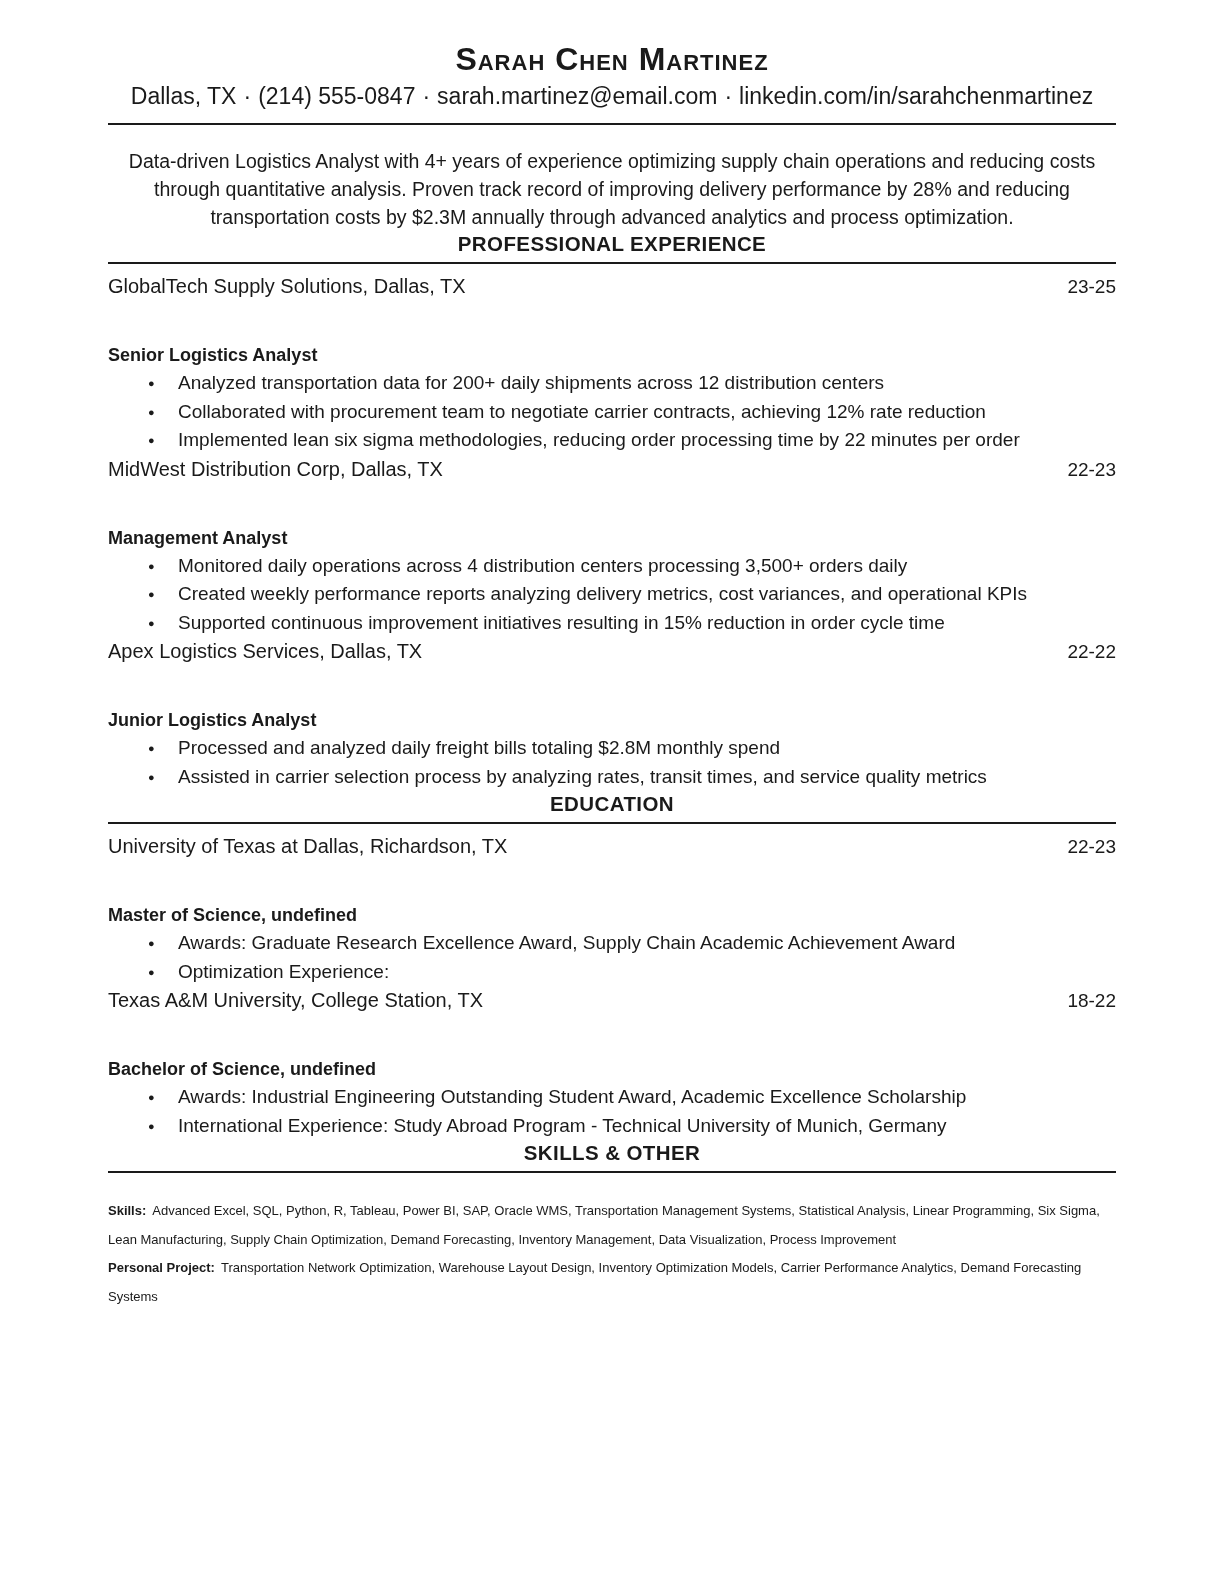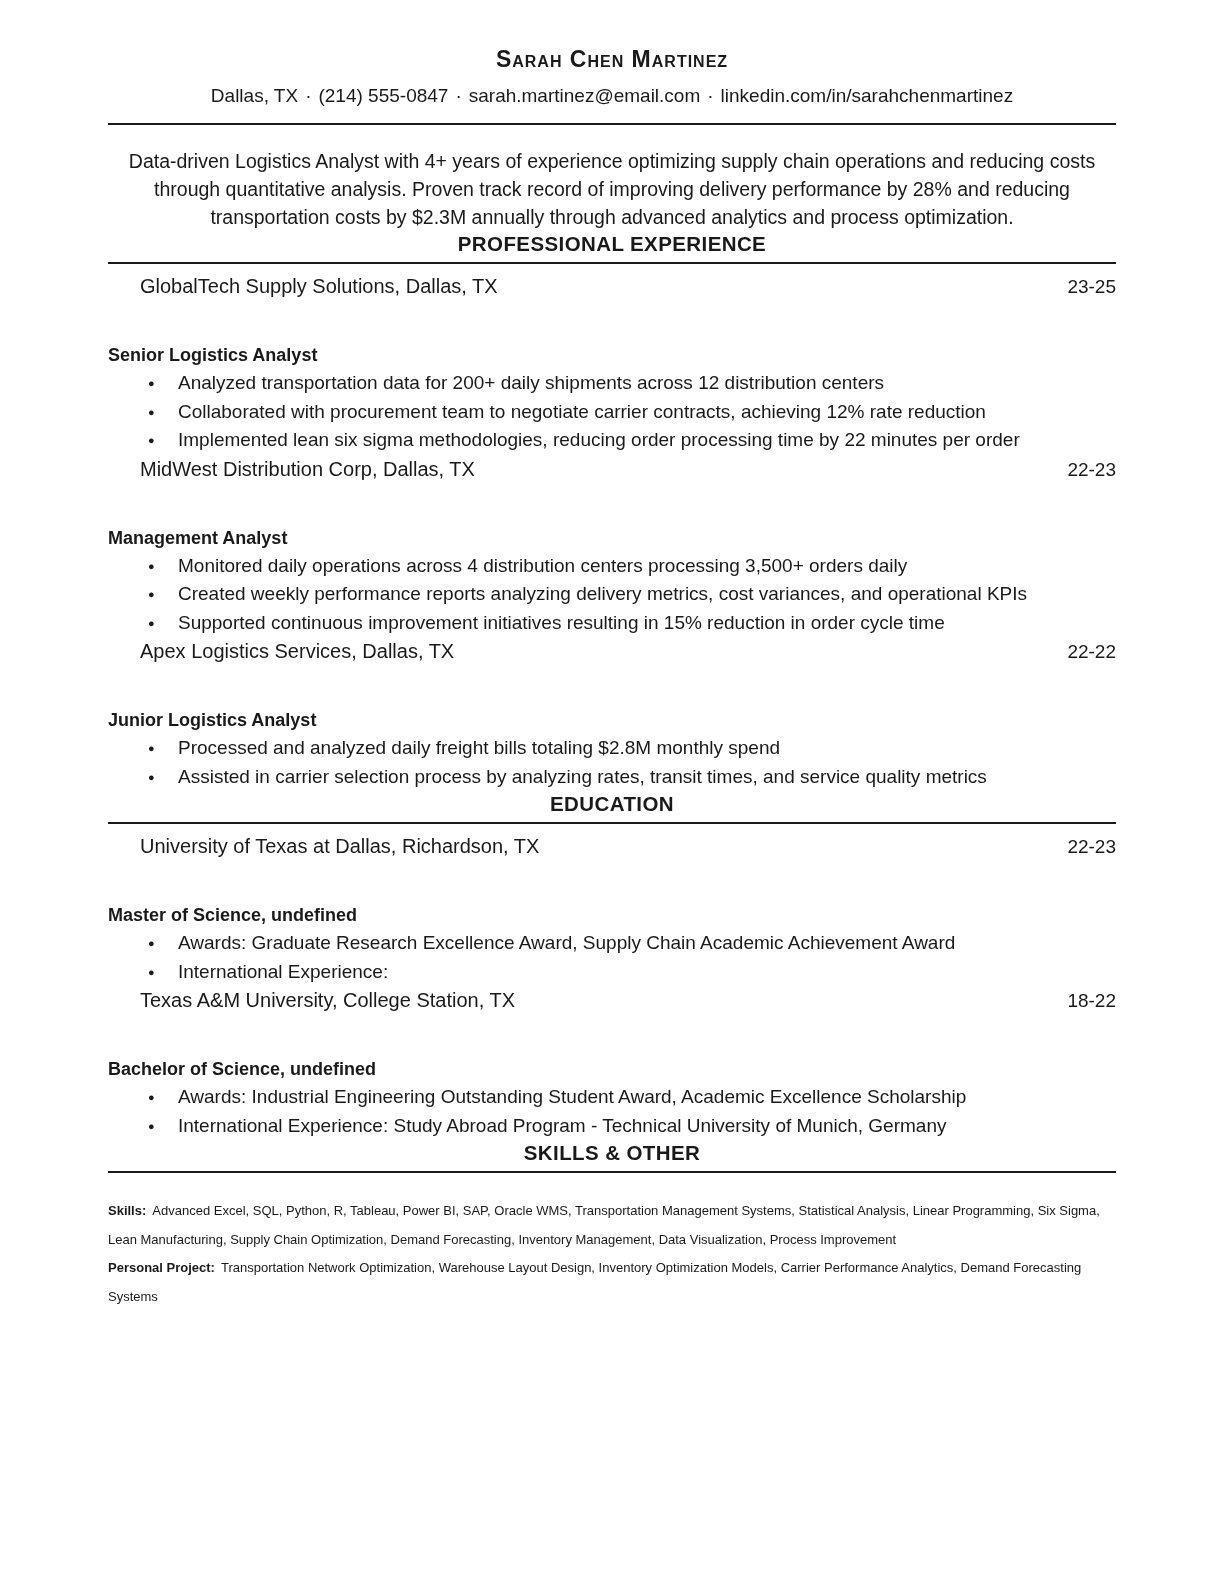--- a/index.html
+++ b/index.html
@@ -9,27 +9,27 @@
     min-height: 1584px;
     margin: 0 auto;
     font-family: "Liberation Sans", "DejaVu Sans", sans-serif;
     color: #1a1a1a;
     padding: 40px 108px 60px 108px;
   }
   .name {
     text-align: center;
     font-variant: small-caps;
     font-weight: 700;
-    font-size: 23px;
+    font-size: 32px;
     letter-spacing: 1px;
     line-height: 38px;
   }
   .contact {
     text-align: center;
-    font-size: 19px;
+    font-size: 23px;
     line-height: 26px;
     margin-top: 5px;
   }
   .contact .sep { padding: 0 7px; }
   .rule {
     border: none;
     border-top: 2.5px solid #1a1a1a;
     margin-top: 14px;
   }
   .summary {
@@ -50,21 +50,20 @@
     border: none;
     border-top: 2.5px solid #1a1a1a;
     margin-bottom: 8px;
   }
   .entry-row {
     display: flex;
     justify-content: space-between;
     align-items: center;
     font-size: 20px;
     line-height: 29px;
-    margin-left: 32px;
   }
   .entry-dates { font-size: 19px; white-space: nowrap; }
   .entry-role {
     font-size: 18px;
     font-weight: 700;
     line-height: 28px;
     margin-top: 40px;
   }
   ul.bullets { list-style: none; margin: 0; padding: 0; }
   ul.bullets li {
@@ -151,21 +150,21 @@
     <hr class="section-rule">
 
     <div class="job">
       <div class="entry-row">
         <span class="entry-company">University of Texas at Dallas, Richardson, TX</span>
         <span class="entry-dates">22-23</span>
       </div>
       <div class="entry-role">Master of Science, undefined</div>
       <ul class="bullets">
         <li>Awards: Graduate Research Excellence Award, Supply Chain Academic Achievement Award</li>
-        <li>International Experience:</li>
+        <li>Optimization Experience:</li>
       </ul>
     </div>
 
     <div class="job">
       <div class="entry-row">
         <span class="entry-company">Texas A&amp;M University, College Station, TX</span>
         <span class="entry-dates">18-22</span>
       </div>
       <div class="entry-role">Bachelor of Science, undefined</div>
       <ul class="bullets">

